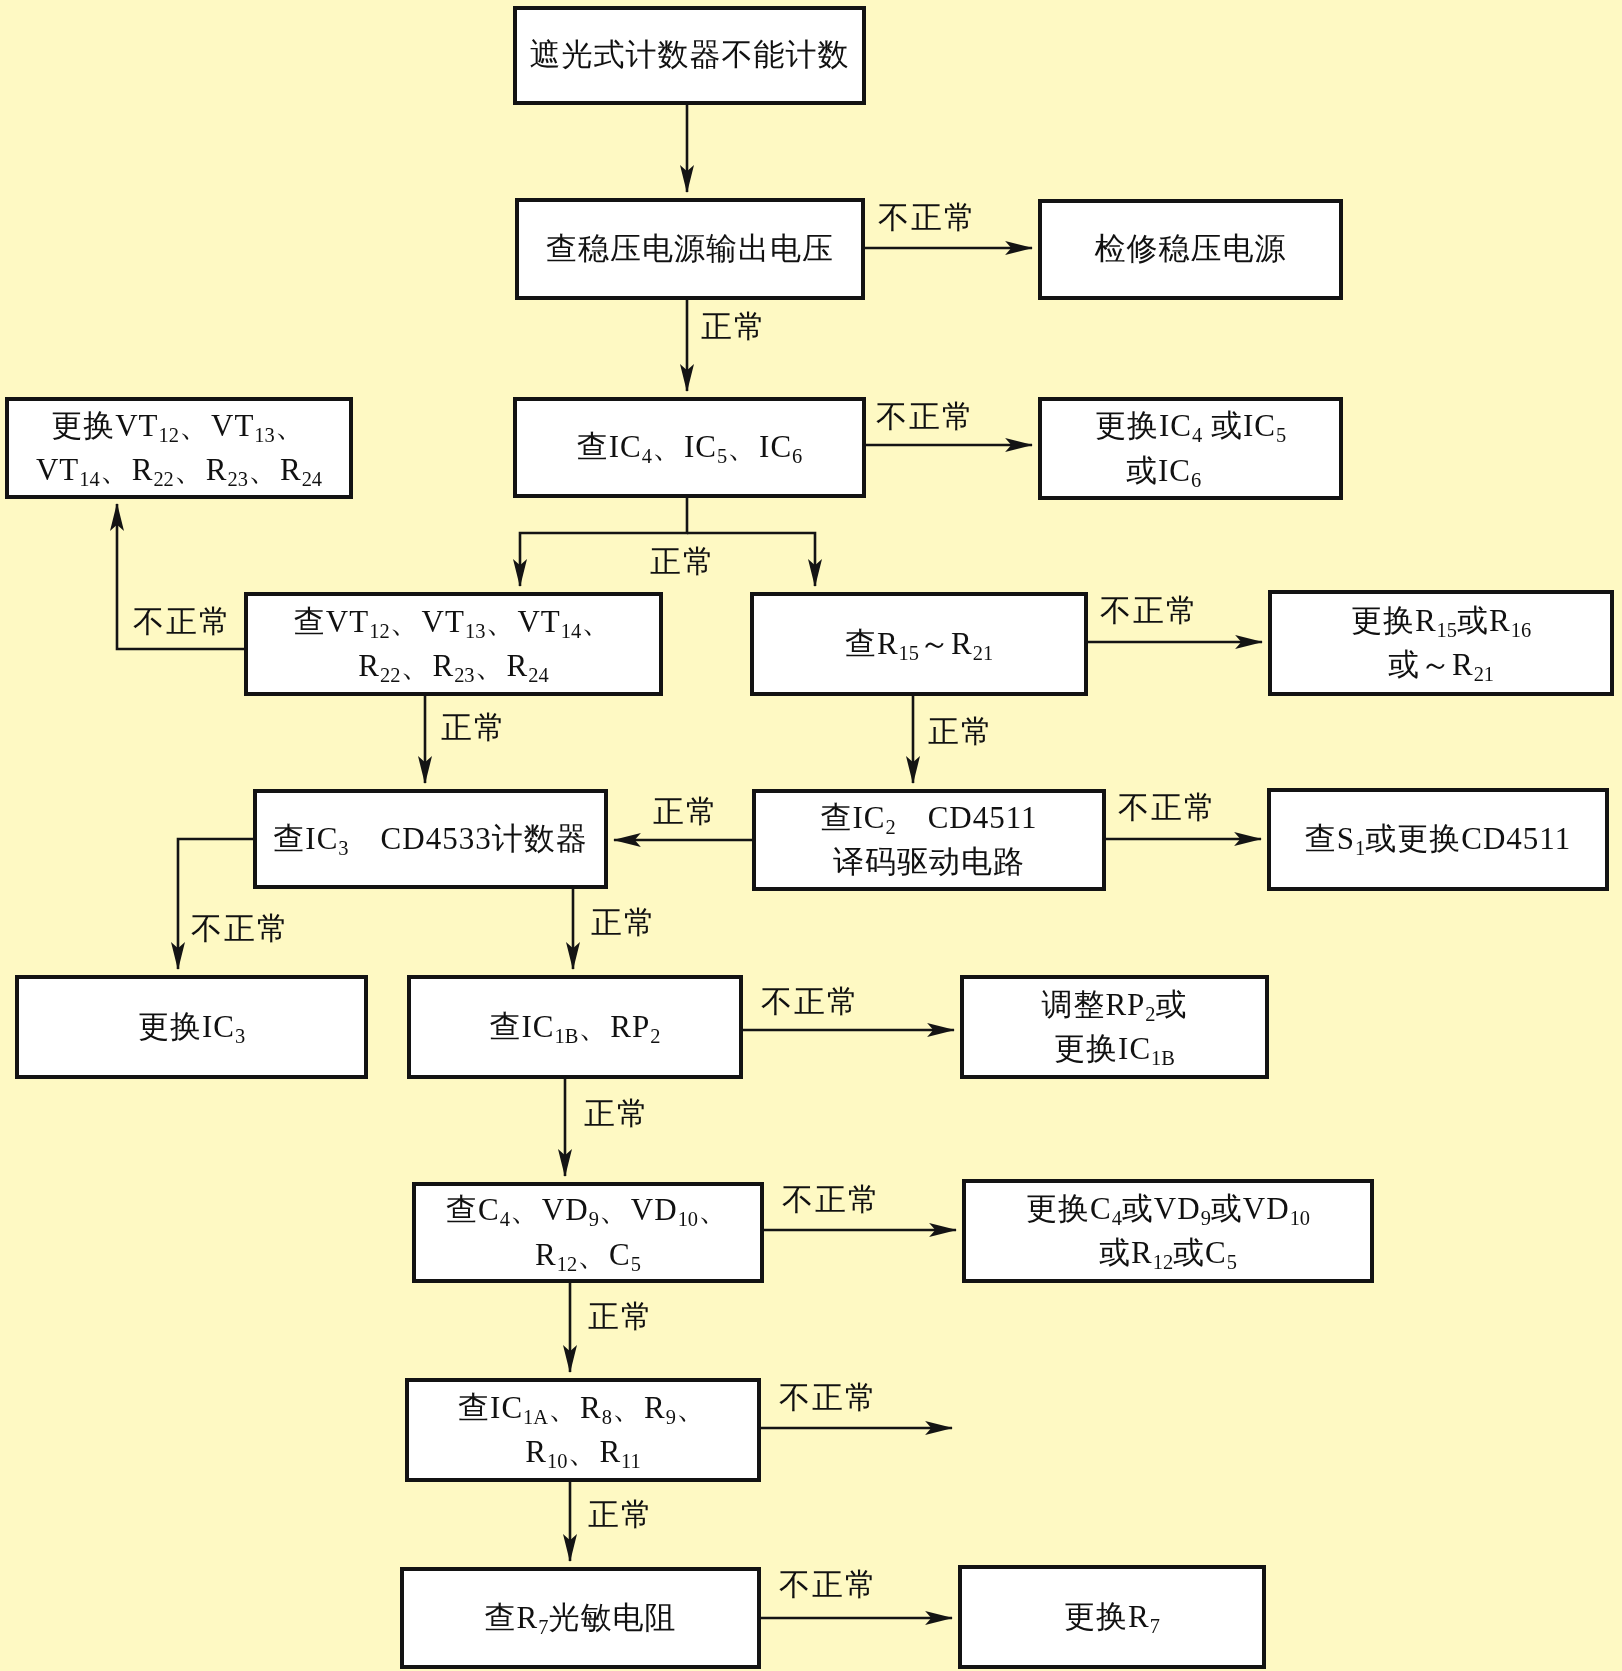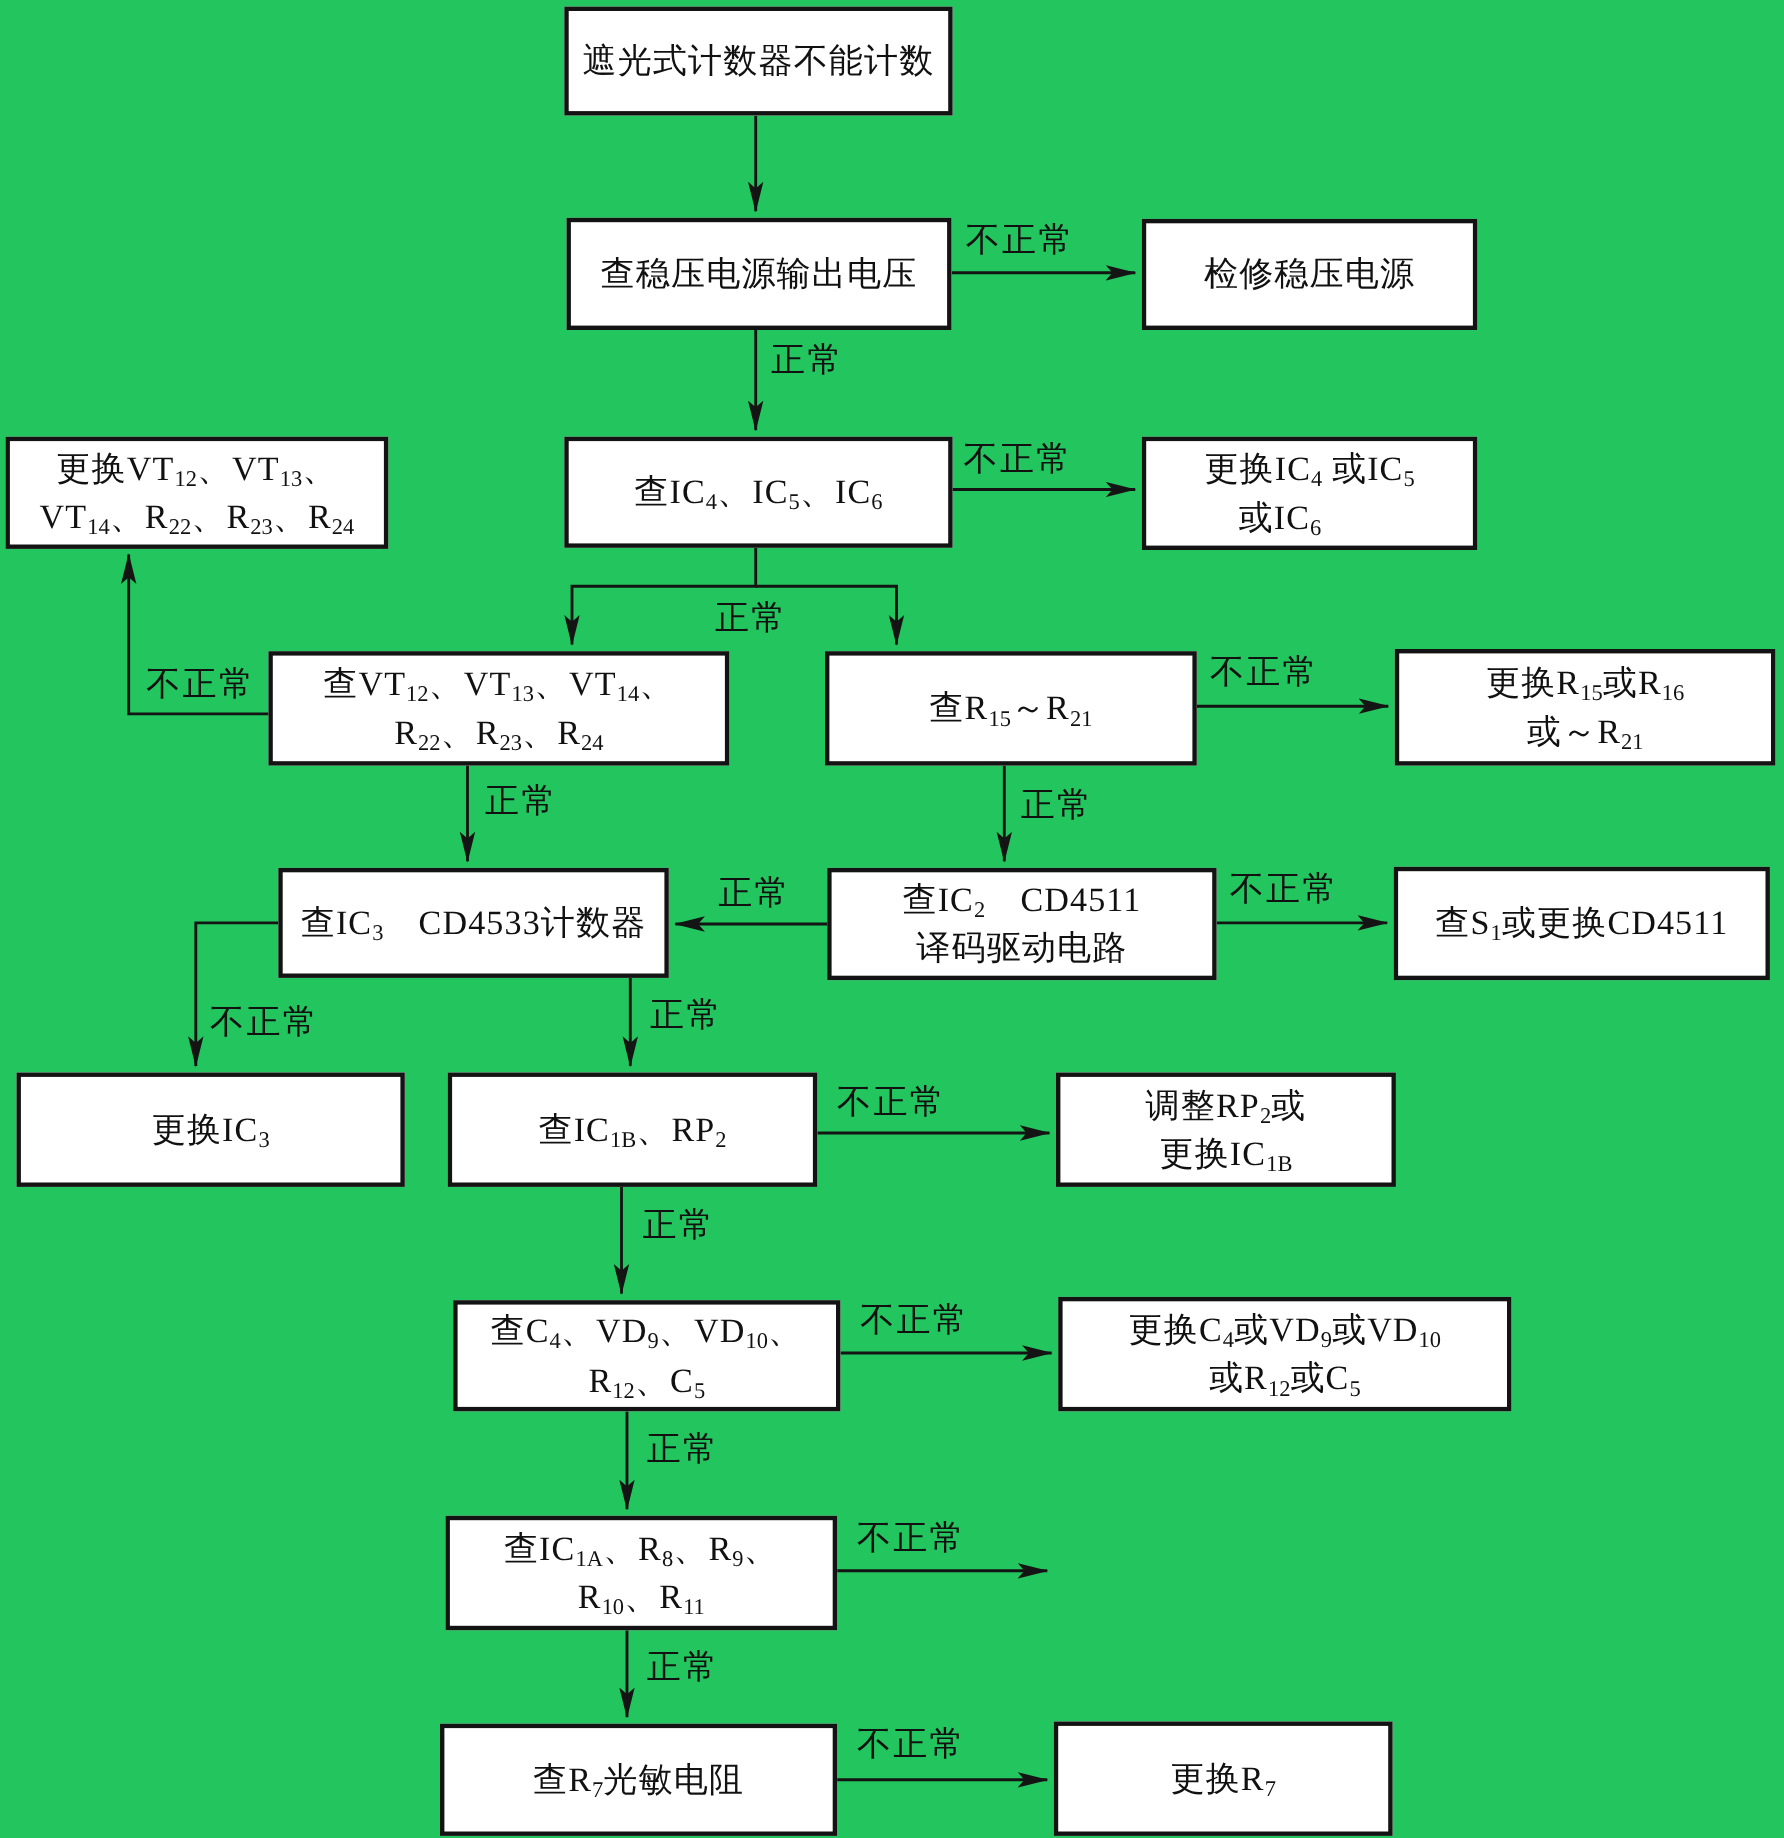--- a/index.html
+++ b/index.html
@@ -1,16 +1,16 @@
 <!DOCTYPE html>
 <html><head>
 <meta charset="utf-8">
 <style>
   html,body{margin:0;padding:0;background:#fff;}
-  .canvas{position:relative;width:1622px;height:1671px;background:#22c55e;overflow:hidden;
+  .canvas{position:relative;width:1622px;height:1671px;background:#fef9c3;overflow:hidden;
           font-family:"Liberation Serif","DejaVu Serif",serif;color:#111;}
   svg.wires{position:absolute;left:0;top:0;width:1622px;height:1671px;}
   .node{position:absolute;box-sizing:border-box;background:#fff;border:4px solid #131313;
         display:flex;flex-direction:column;justify-content:center;align-items:center;
         font-size:31px;line-height:1.42;letter-spacing:1px;text-align:center;}
   .node .line{white-space:pre;}
   .node.left2 .line:nth-child(2){align-self:flex-start;padding-left:44px;margin-left:40px;}
   sub{font-size:0.66em;line-height:0;vertical-align:-0.28em;letter-spacing:0;text-align:right;}
   .elabel{position:absolute;font-size:31px;letter-spacing:2px;white-space:pre;}
 </style>

